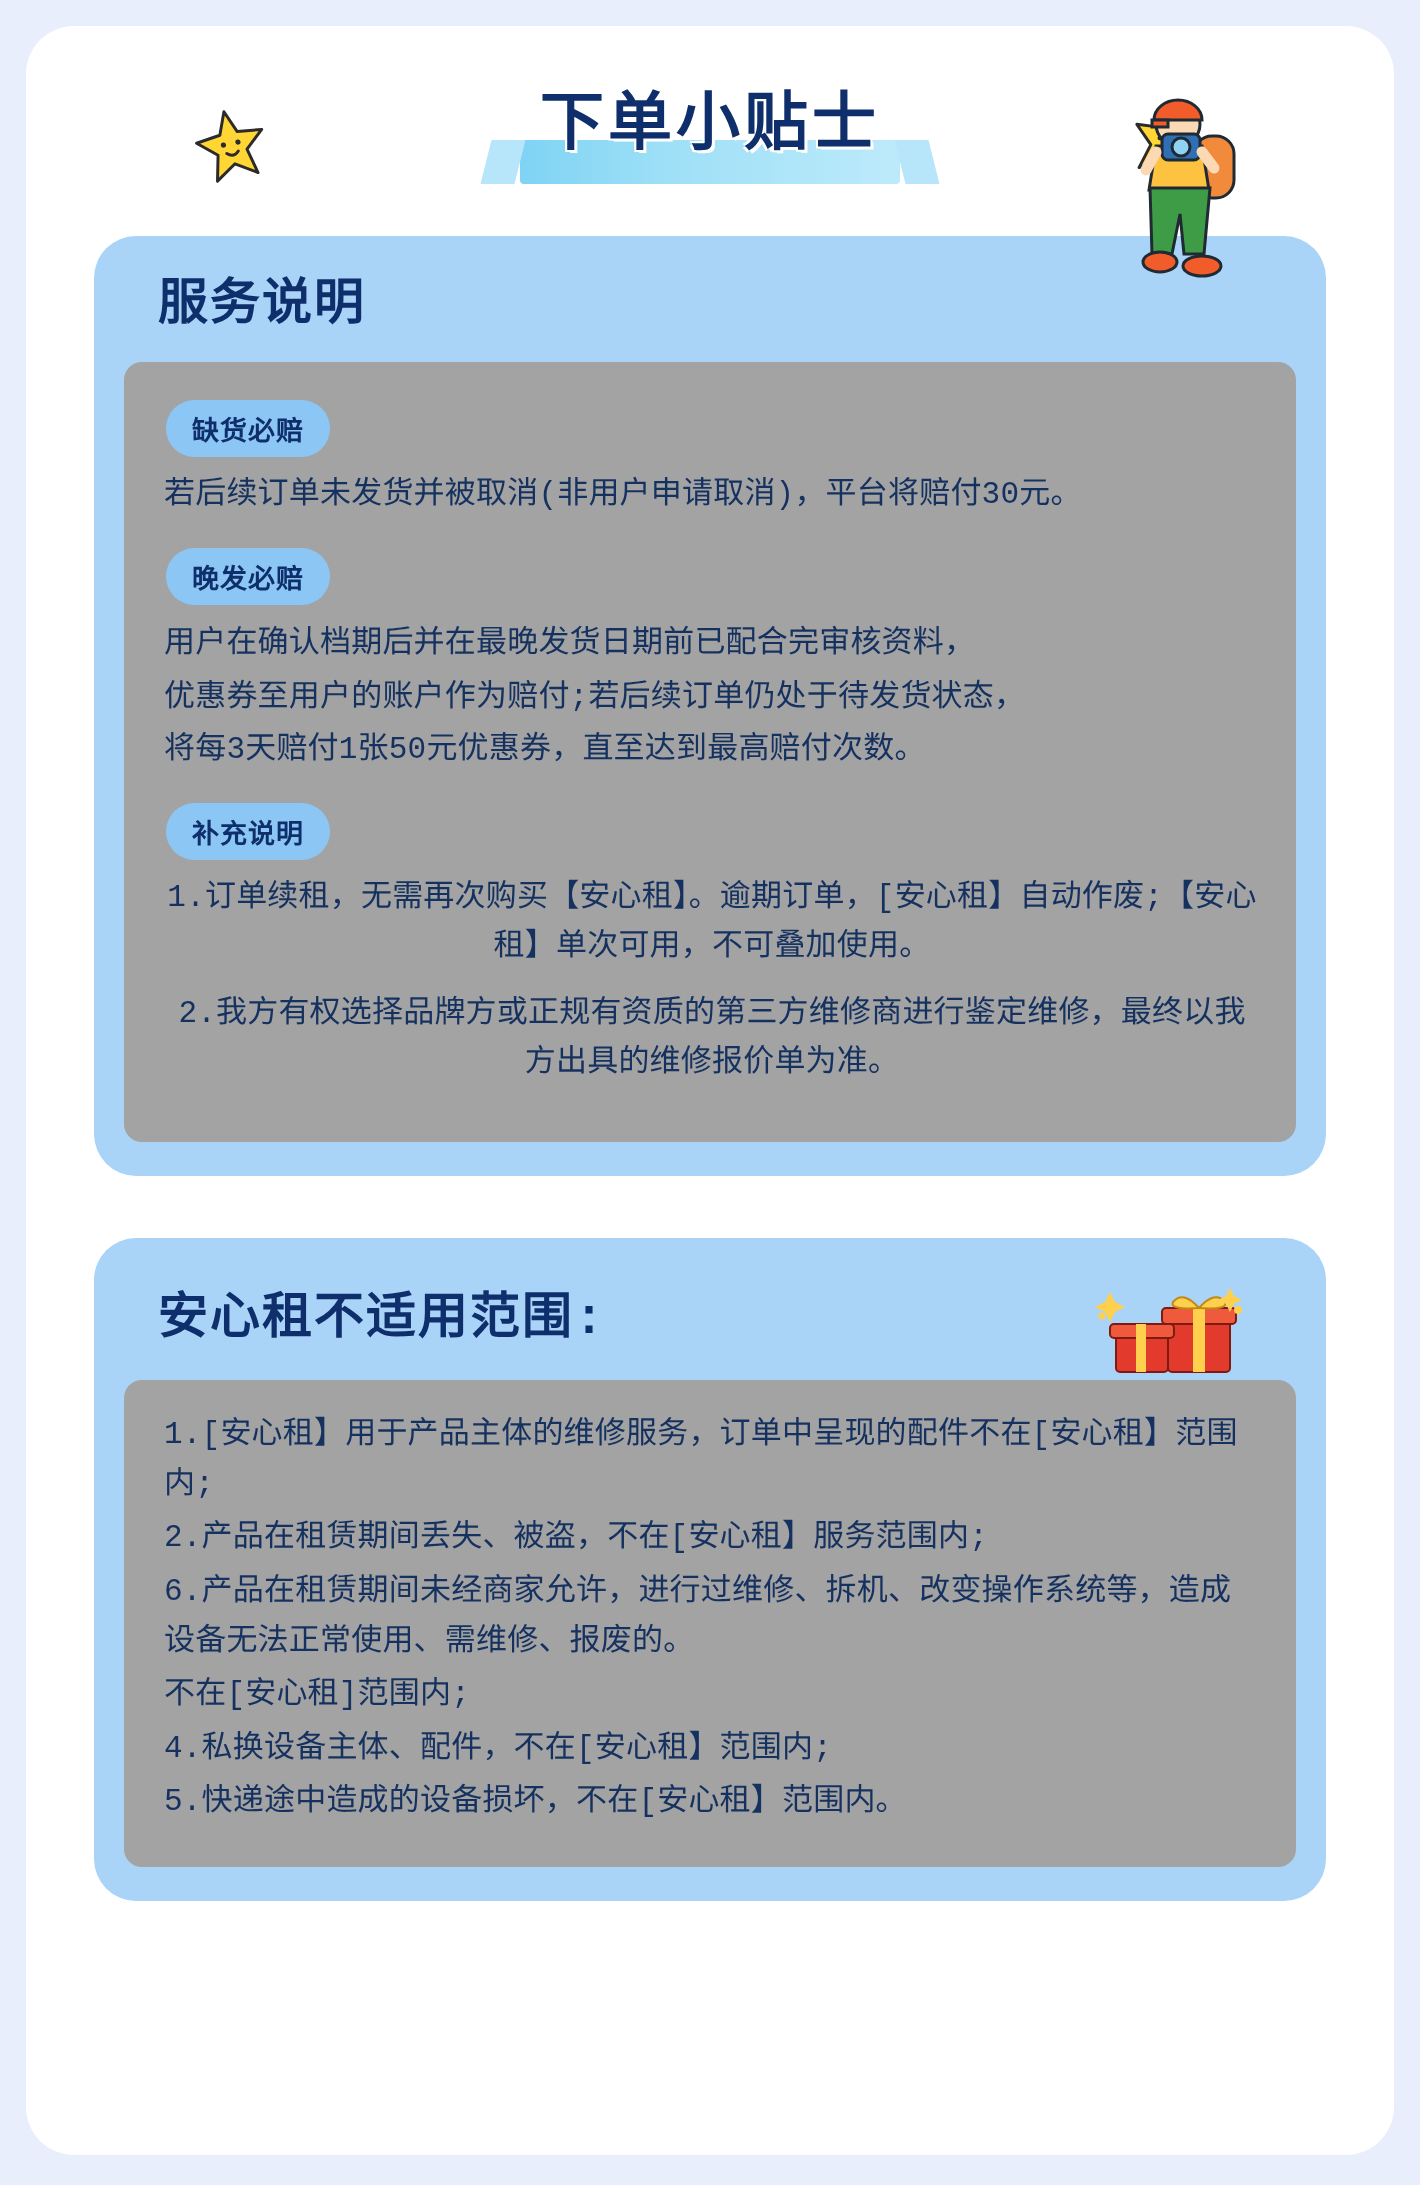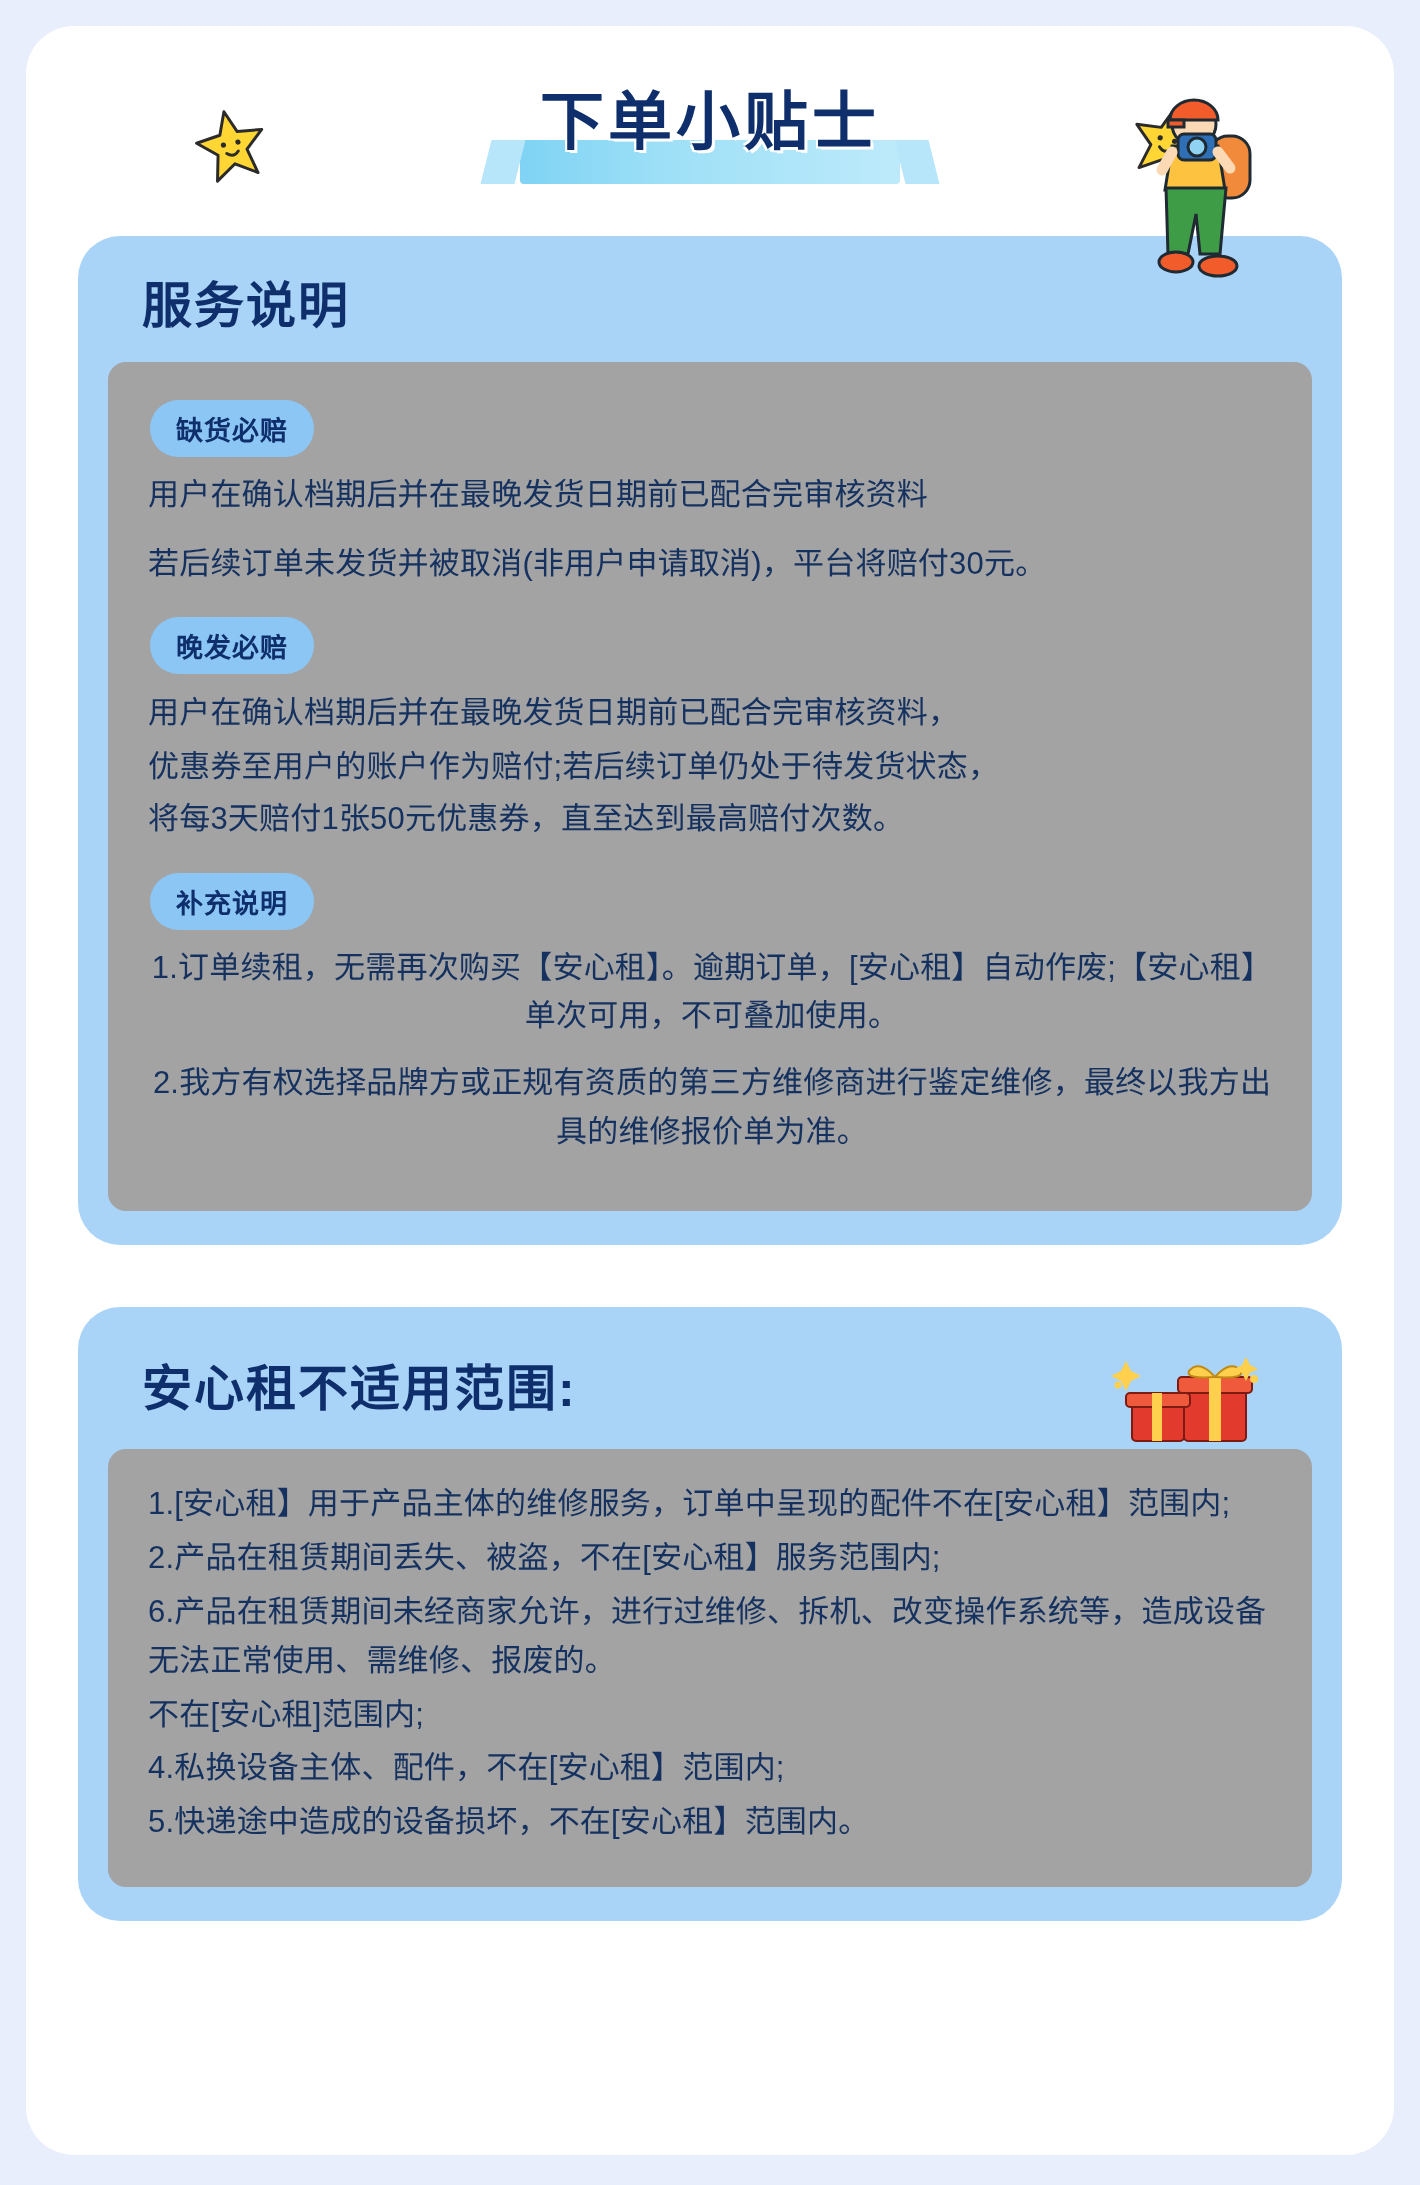--- a/index.html
+++ b/index.html
@@ -85,26 +85,27 @@
     position: absolute;
     width: 74px;
     height: 74px;
   }
   .star svg { width: 100%; height: 100%; display: block; }
   .star-left  { left: 168px; top: 82px; transform: rotate(-12deg); }
   .star-right { right: 190px; top: 78px; transform: rotate(14deg); }
 
   
   .card {
-    margin: 0 52px;
+    margin: 0 68px;
     background: #a9d4f8;
     border-radius: 42px;
     padding: 34px 30px 34px 30px;
     box-sizing: border-box;
     position: relative;
+    font-family: Liberation Mono, monospace;
   }
   .card + .card { margin-top: 62px; }
 
   .card-title {
     font-size: 50px;
     font-weight: 900;
     color: #0e2f6b;
     letter-spacing: 2px;
     margin: 6px 0 26px 34px;
     line-height: 1.2;
@@ -229,21 +230,20 @@
           <ellipse cx="54" cy="186" rx="17" ry="10" fill="#f25c2a" stroke="#1f2a33" stroke-width="3"></ellipse>
           <ellipse cx="96" cy="190" rx="19" ry="10" fill="#f25c2a" stroke="#1f2a33" stroke-width="3"></ellipse>
         </svg>
       </div>
 
       <div class="card-title">服务说明</div>
 
       <div class="inner">
 
         <div class="pill">缺货必赔</div>
-        <div class="block-text">用户在确认档期后并在最晚发货日期前已配合完审核资料</div>
         <div class="block-text">若后续订单未发货并被取消(非用户申请取消)，平台将赔付30元。</div>
 
         <div class="pill">晚发必赔</div>
         <div class="list-text">用户在确认档期后并在最晚发货日期前已配合完审核资料，</div>
         <div class="list-text">优惠券至用户的账户作为赔付;若后续订单仍处于待发货状态，</div>
         <div class="block-text">将每3天赔付1张50元优惠券，直至达到最高赔付次数。</div>
 
         <div class="pill">补充说明</div>
         <div class="para">1.订单续租，无需再次购买【安心租】。逾期订单，[安心租】自动作废;【安心租】单次可用，不可叠加使用。</div>
         <div class="para">2.我方有权选择品牌方或正规有资质的第三方维修商进行鉴定维修，最终以我方出具的维修报价单为准。</div>

